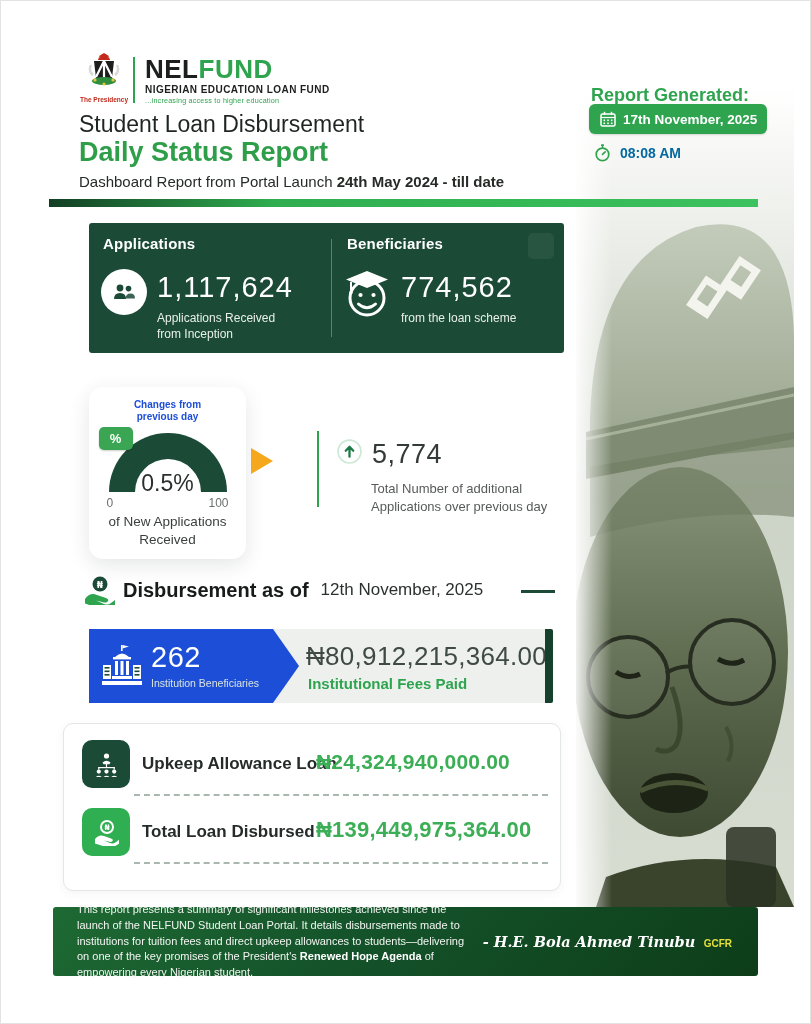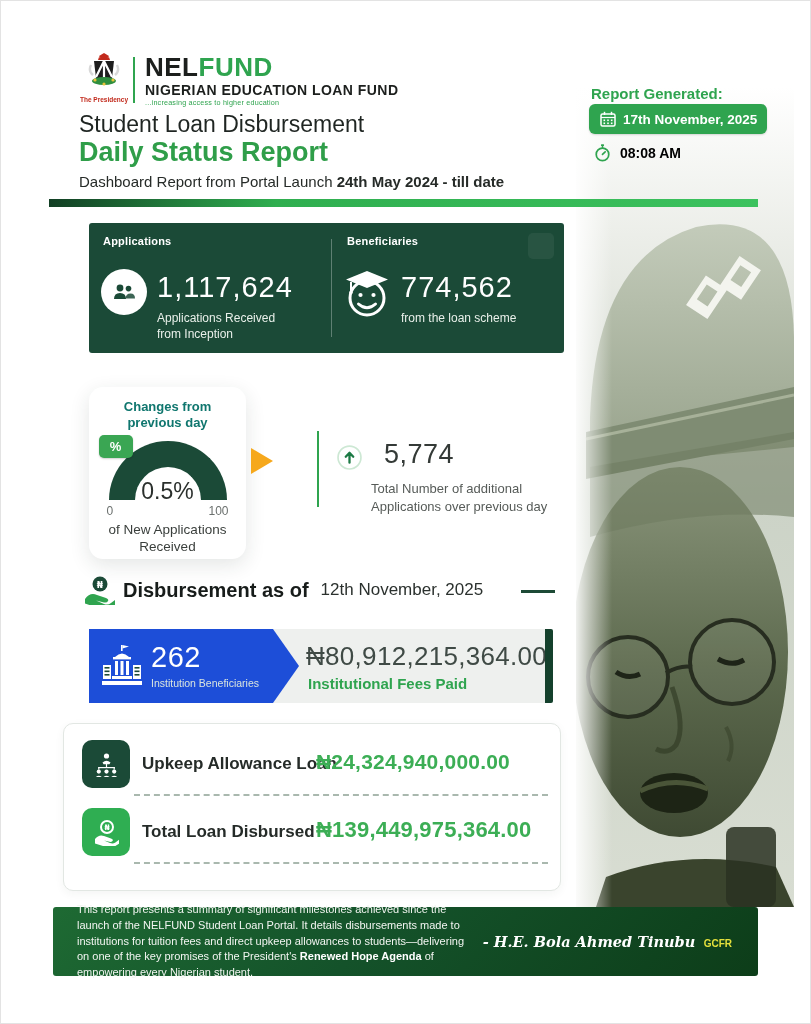--- a/index.html
+++ b/index.html
@@ -10,67 +10,67 @@
   }
   
   .logo-row{position:absolute;left:84px;top:50px;display:flex;align-items:center;gap:10px;}
   .arms{width:38px;height:58px;display:flex;flex-direction:column;align-items:center;}
   .arms-label{font-size:6.5px;font-weight:700;color:#c22a1c;margin-top:1px;white-space:nowrap;}
   .logo-divider{width:2px;height:46px;background:#2fa44f;}
   .logotype{line-height:1;}
   .logotype .word{font-size:26px;font-weight:800;letter-spacing:.5px;}
   .logotype .nel{color:#1c1f1d;}
   .logotype .fund{color:#2fa44f;}
-  .logotype .sub{font-size:14px;font-weight:700;color:#1c1f1d;letter-spacing:.45px;margin-top:3px;}
+  .logotype .sub{font-size:10px;font-weight:700;color:#1c1f1d;letter-spacing:.45px;margin-top:3px;}
   .logotype .tag{font-size:7.2px;color:#2fa44f;margin-top:2px;letter-spacing:.2px;}
   .title1{position:absolute;left:78px;top:110px;font-size:23px;font-weight:500;color:#1f2522;}
   .title2{position:absolute;left:78px;top:136px;font-size:27px;font-weight:800;color:#2f9e49;}
   .subtitle{position:absolute;left:78px;top:172px;font-size:15px;color:#262b28;}
   .subtitle b{font-weight:800;}
   .green-bar{position:absolute;left:48px;top:198px;width:709px;height:8px;
     background:linear-gradient(90deg,#123f24 0%,#2fae4f 32%,#3cc25e 100%);}
   
-  .rg-label{position:absolute;left:590px;top:84px;font-size:15px;font-weight:700;color:#2fa44f;}
+  .rg-label{position:absolute;left:590px;top:84px;font-size:18px;font-weight:700;color:#2fa44f;}
   .rg-pill{position:absolute;left:588px;top:103px;height:30px;padding:0 10px;border-radius:6px;
     background:#2fa44f;display:flex;align-items:center;gap:6px;color:#fff;font-size:13.5px;font-weight:600;
     box-shadow:0 1px 2px rgba(0,0,0,.15);}
   .rg-time{position:absolute;left:592px;top:142px;display:flex;align-items:center;gap:8px;
-    font-size:14px;font-weight:600;color:#000000;}
+    font-size:14px;font-weight:600;color:#0369a1;}
   
   .photo{position:absolute;left:575px;top:86px;width:218px;height:820px;overflow:hidden;}
   
   .stats-card{position:absolute;left:88px;top:222px;width:475px;height:130px;background:#1b4a37;
     border-radius:3px;color:#fff;}
   .stats-card .wm{position:absolute;right:10px;top:10px;width:26px;height:26px;border-radius:5px;
     background:rgba(255,255,255,.06);}
-  .stat-label{position:absolute;font-size:11px;font-weight:700;letter-spacing:.2px;}
+  .stat-label{position:absolute;font-size:15px;font-weight:700;letter-spacing:.2px;}
   .stat-num{position:absolute;font-size:29px;font-weight:500;letter-spacing:1px;}
   .stat-cap{position:absolute;font-size:12px;line-height:1.32;color:#e9f0ea;}
   .v-divider{position:absolute;left:242px;top:16px;bottom:16px;width:1px;background:rgba(255,255,255,.3);}
   .app-icon-circle{position:absolute;left:12px;top:46px;width:46px;height:46px;border-radius:50%;
     background:#fff;display:flex;align-items:center;justify-content:center;}
   
   .changes-card{position:absolute;left:88px;top:386px;width:157px;height:172px;background:#fff;
     border-radius:14px;box-shadow:0 6px 20px rgba(30,50,40,.12);text-align:center;}
-  .ch-title{margin-top:12px;font-size:13px;font-weight:800;color:#0f766e;line-height:1.22;}
+  .ch-title{margin-top:12px;font-size:10px;font-weight:800;color:#1d4ed8;line-height:1.22;}
   .gauge-wrap{position:relative;width:118px;height:59px;margin:10px auto 0;}
   .gauge{width:118px;height:59px;box-sizing:border-box;border:26px solid #1b4a37;border-bottom:none;
     border-radius:118px 118px 0 0;}
   .gauge-value{position:absolute;left:0;right:0;bottom:-5px;font-size:23px;font-weight:500;color:#2b302d;}
   .pct-badge{position:absolute;left:-10px;top:-6px;width:34px;height:23px;border-radius:5px;background:#3aa653;
     color:#fff;font-size:13px;font-weight:800;display:flex;align-items:center;justify-content:center;
     box-shadow:0 1px 2px rgba(0,0,0,.2);}
   .gauge-scale{display:flex;justify-content:space-between;width:122px;margin:4px auto 0;
     font-size:12px;color:#6b706e;}
   .ch-cap{margin-top:3px;font-size:13.5px;color:#3a3f3c;line-height:1.3;}
   .tri{position:absolute;left:250px;top:447px;width:0;height:0;
     border-top:13px solid transparent;border-bottom:13px solid transparent;border-left:22px solid #f6a81c;}
   .vline{position:absolute;left:316px;top:430px;width:2px;height:76px;background:#2fa44f;}
   .add-block{position:absolute;left:336px;top:438px;}
-  .add-top{display:flex;align-items:flex-end;gap:22px;}
+  .add-top{display:flex;align-items:flex-start;gap:10px;}
   .add-num{font-size:27px;font-weight:500;color:#33393 6;color:#343a37;letter-spacing:.5px;}
   .add-cap{margin-top:10px;margin-left:34px;font-size:13px;color:#565b58;line-height:1.35;}
   
   .disb-head{position:absolute;left:82px;top:574px;display:flex;align-items:center;gap:8px;}
   .disb-title{font-size:20px;font-weight:800;color:#171c1a;}
   .disb-date{font-size:17px;font-weight:500;color:#2b312e;margin-left:4px;}
   .disb-dash{position:absolute;left:520px;top:589px;width:34px;height:3px;background:#1d4a36;}
   
   .inst-bar{position:absolute;left:88px;top:628px;width:464px;height:74px;background:#eef0ee;border-radius:2px;}
   .inst-arrow{position:absolute;left:0;top:0;width:210px;height:74px;background:#1d4ed8;

